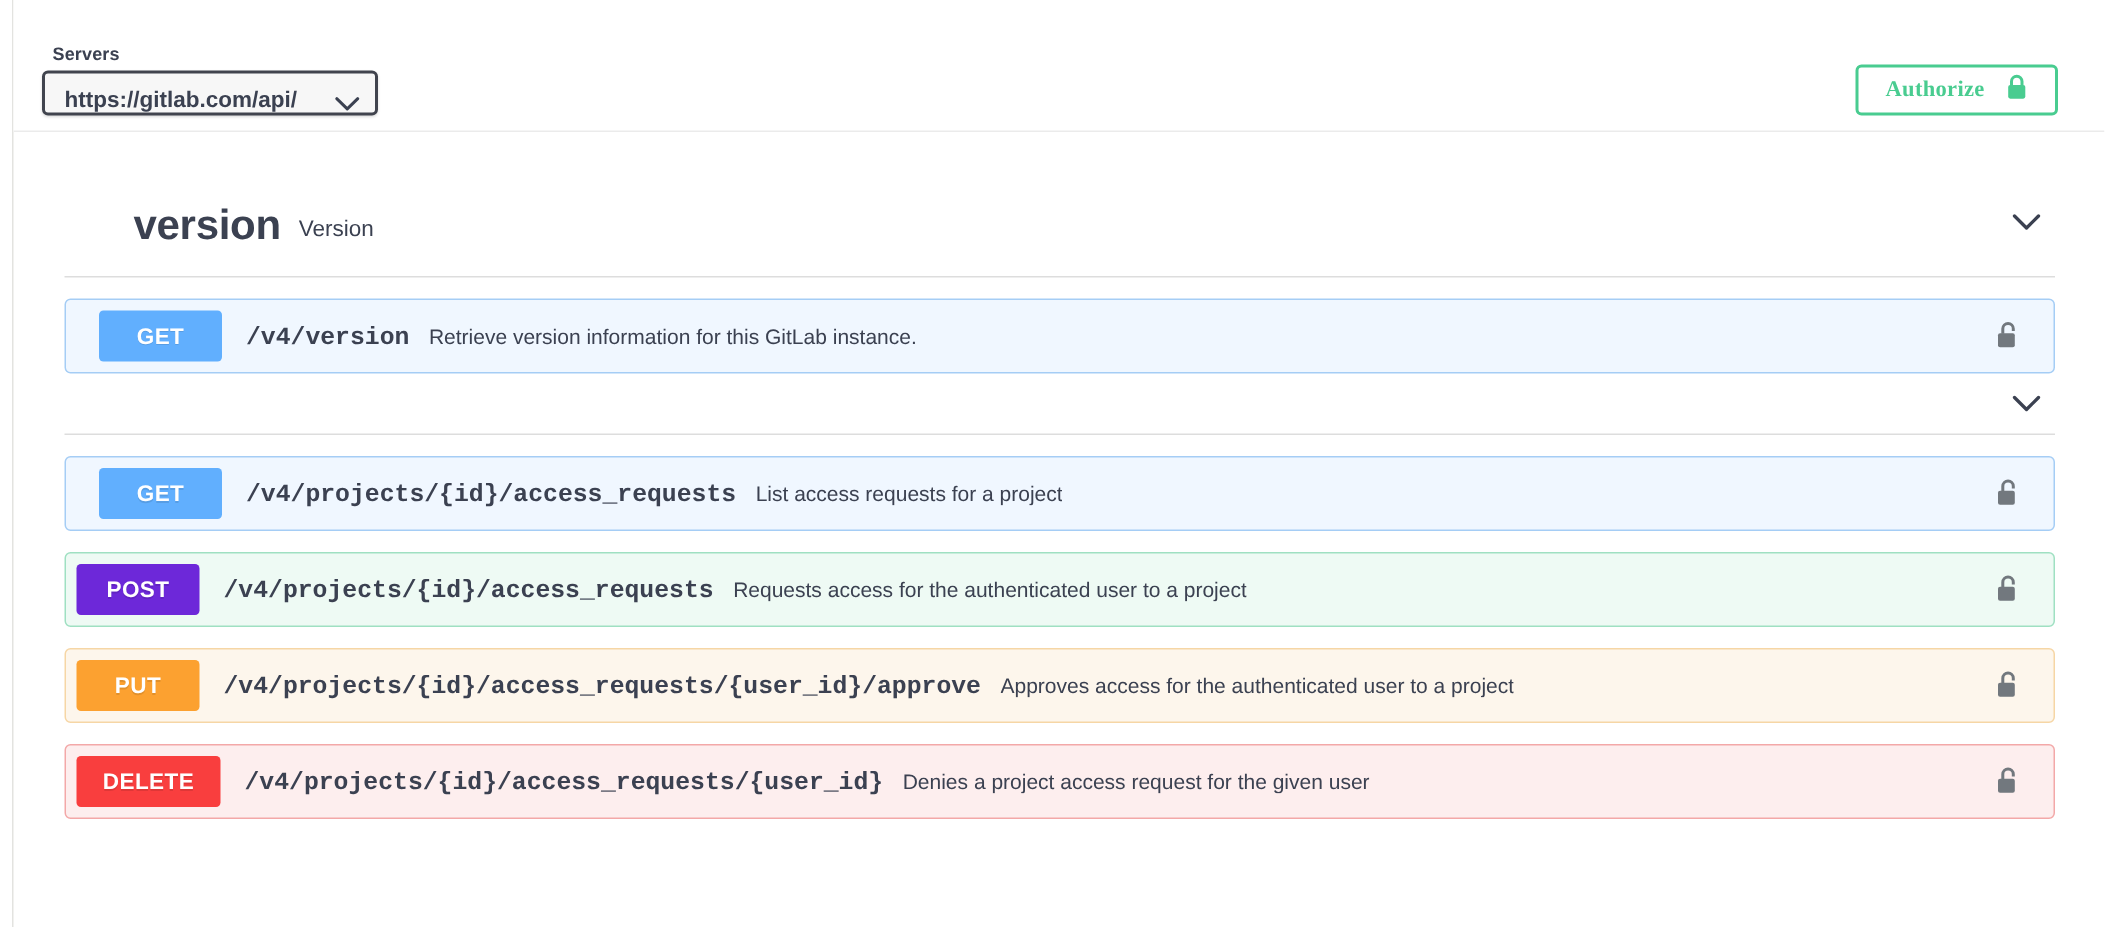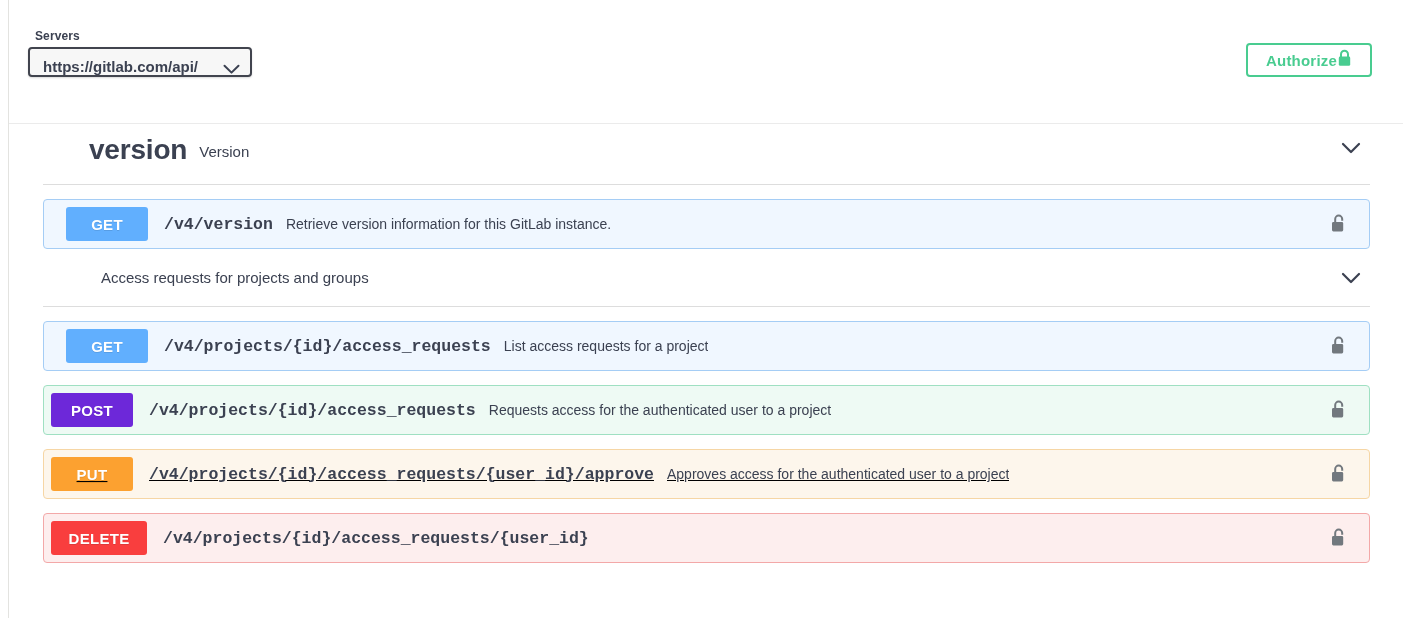--- a/index.html
+++ b/index.html
@@ -29,21 +29,21 @@
     height: 618px;
     background: #e3e3e0;
   }
 
   
   .scheme-bar {
     position: absolute;
     left: 9px;
     top: 0;
     width: 1394px;
-    height: 124px;
+    height: 88px;
     background: #ffffff;
     border-bottom: 1px solid #ebebeb;
   }
 
   .servers-block {
     position: absolute;
     left: 19px;
     top: 29px;
   }
 
@@ -82,26 +82,28 @@
   }
 
   
   .authorize-btn {
     position: absolute;
     right: 31px;
     top: 43px;
     display: inline-flex;
     align-items: center;
     justify-content: center;
+    gap: 14px;
     height: 34px;
     padding: 0 18px;
     background: #ffffff;
     border: 2px solid #49cc90;
     border-radius: 4px;
     cursor: pointer;
+    font-family: Liberation Serif, serif;
   }
   .authorize-label {
     font-size: 15px;
     font-weight: bold;
     color: #49cc90;
     letter-spacing: 0.2px;
   }
 
   
   .body-wrap {
@@ -204,21 +206,21 @@
     line-height: 0;
   }
 
   
   .op-row.get    { background: #f0f7ff; border-color: #a5cdf5; padding-left: 15px; }
   .op-row.get .op-method { background: #61affe; }
 
   .op-row.post   { background: #eefaf4; border-color: #9fe0c2; }
   .op-row.post .op-method { background: #6d28d9; }
 
-  .op-row.put    { background: #fdf6ec; border-color: #f6d6a5; text-decoration: underline; }
+  .op-row.put    { background: #fdf6ec; border-color: #f6d6a5; }
   .op-row.put .op-method { background: #fca130; }
 
   .op-row.delete { background: #fdeeee; border-color: #f3a8a8; }
   .op-row.delete .op-method { background: #f93e3e; }
 </style>
 </head>
 <body>
 
 <div id="app">
 
@@ -272,21 +274,20 @@
               <path d="M5.2 9 V5.6 A3.4 3.4 0 0 1 12.2 5.6 V7.2" fill="none" stroke="#72787e" stroke-width="2"></path>
               <rect x="2" y="8.6" width="11.2" height="9.4" rx="1.4" fill="#72787e"></rect>
             </svg>
           </span>
         </div>
       </div>
     </div>
 
     <div class="tag-section">
       <div class="tag-head">
-        <span class="tag-desc">Access requests for projects and groups</span>
         <span class="tag-chevron">
           <svg width="30" height="18" viewBox="0 0 30 18">
             <path d="M7 5 L15 13 L23 5" fill="none" stroke="#3b4151" stroke-width="2.2" stroke-linecap="round" stroke-linejoin="round"></path>
           </svg>
         </span>
       </div>
 
       <div class="ops">
 
         <div class="op-row get">
@@ -321,20 +322,21 @@
             <svg width="17" height="21" viewBox="0 0 17 21">
               <path d="M5.2 9 V5.6 A3.4 3.4 0 0 1 12.2 5.6 V7.2" fill="none" stroke="#72787e" stroke-width="2"></path>
               <rect x="2" y="8.6" width="11.2" height="9.4" rx="1.4" fill="#72787e"></rect>
             </svg>
           </span>
         </div>
 
         <div class="op-row delete">
           <span class="op-method">DELETE</span>
           <span class="op-path">/v4/projects/{id}/access_requests/{user_id}</span>
+          <span class="op-summary">Denies a project access request for the given user</span>
           <span class="op-lock">
             <svg width="17" height="21" viewBox="0 0 17 21">
               <path d="M5.2 9 V5.6 A3.4 3.4 0 0 1 12.2 5.6 V7.2" fill="none" stroke="#72787e" stroke-width="2"></path>
               <rect x="2" y="8.6" width="11.2" height="9.4" rx="1.4" fill="#72787e"></rect>
             </svg>
           </span>
         </div>
 
       </div>
     </div>

